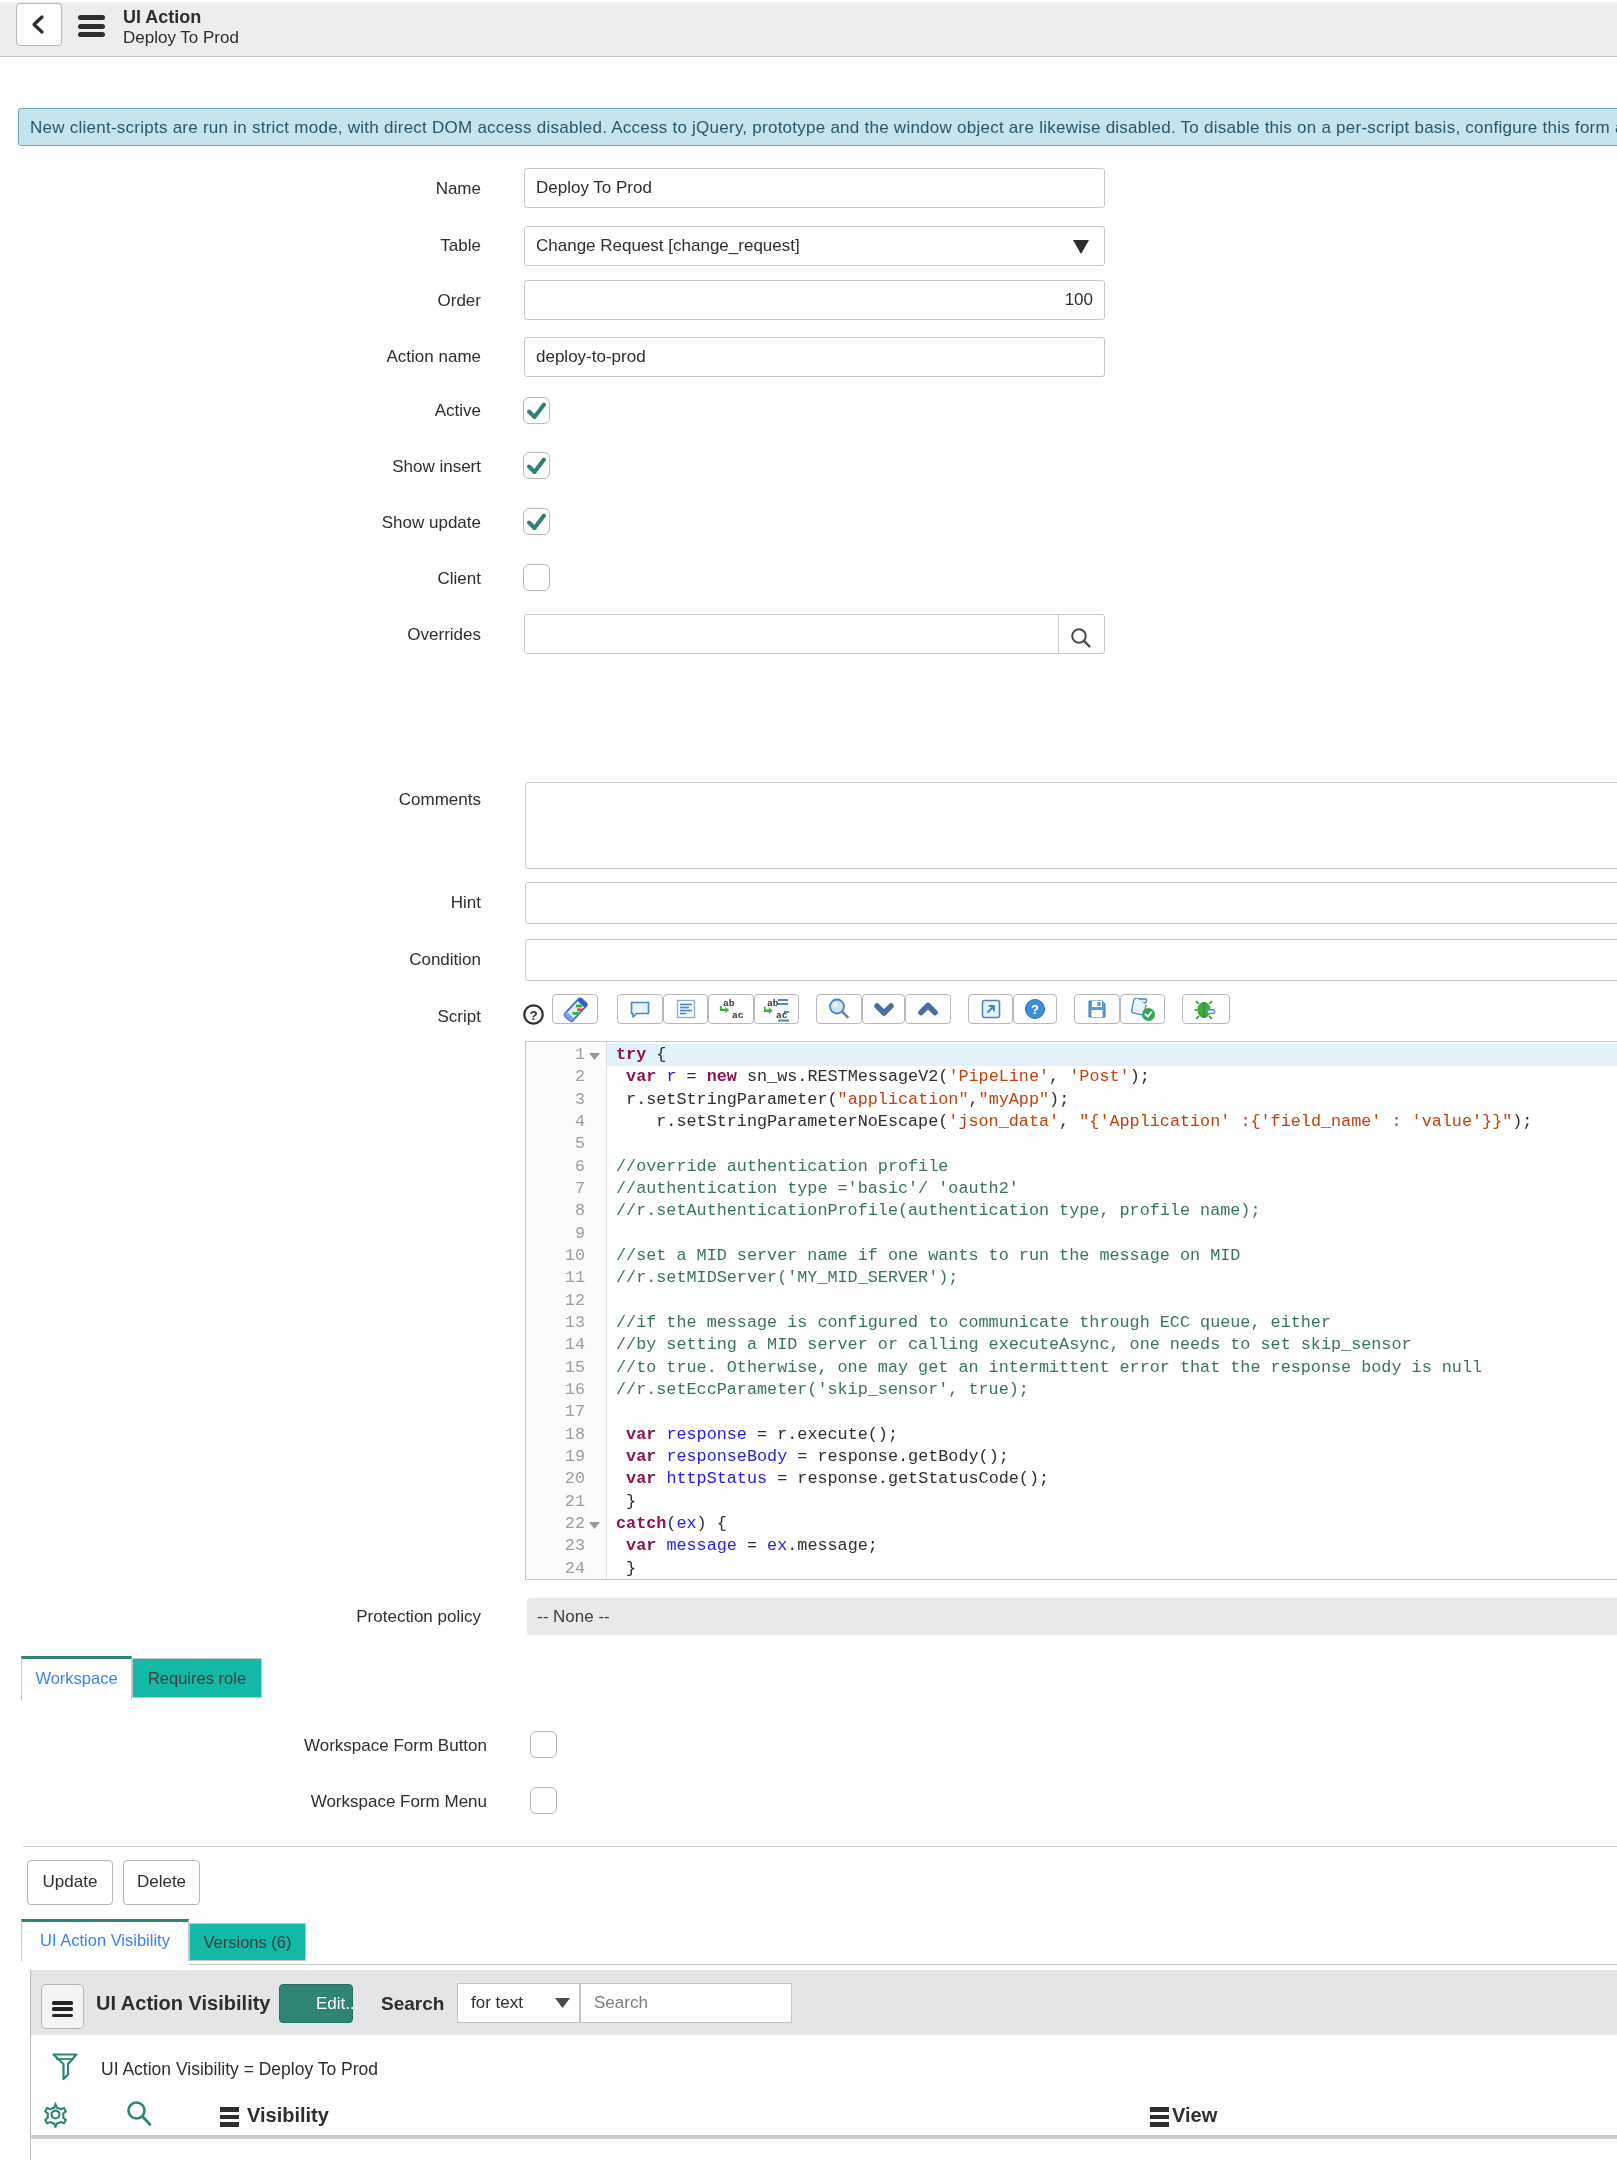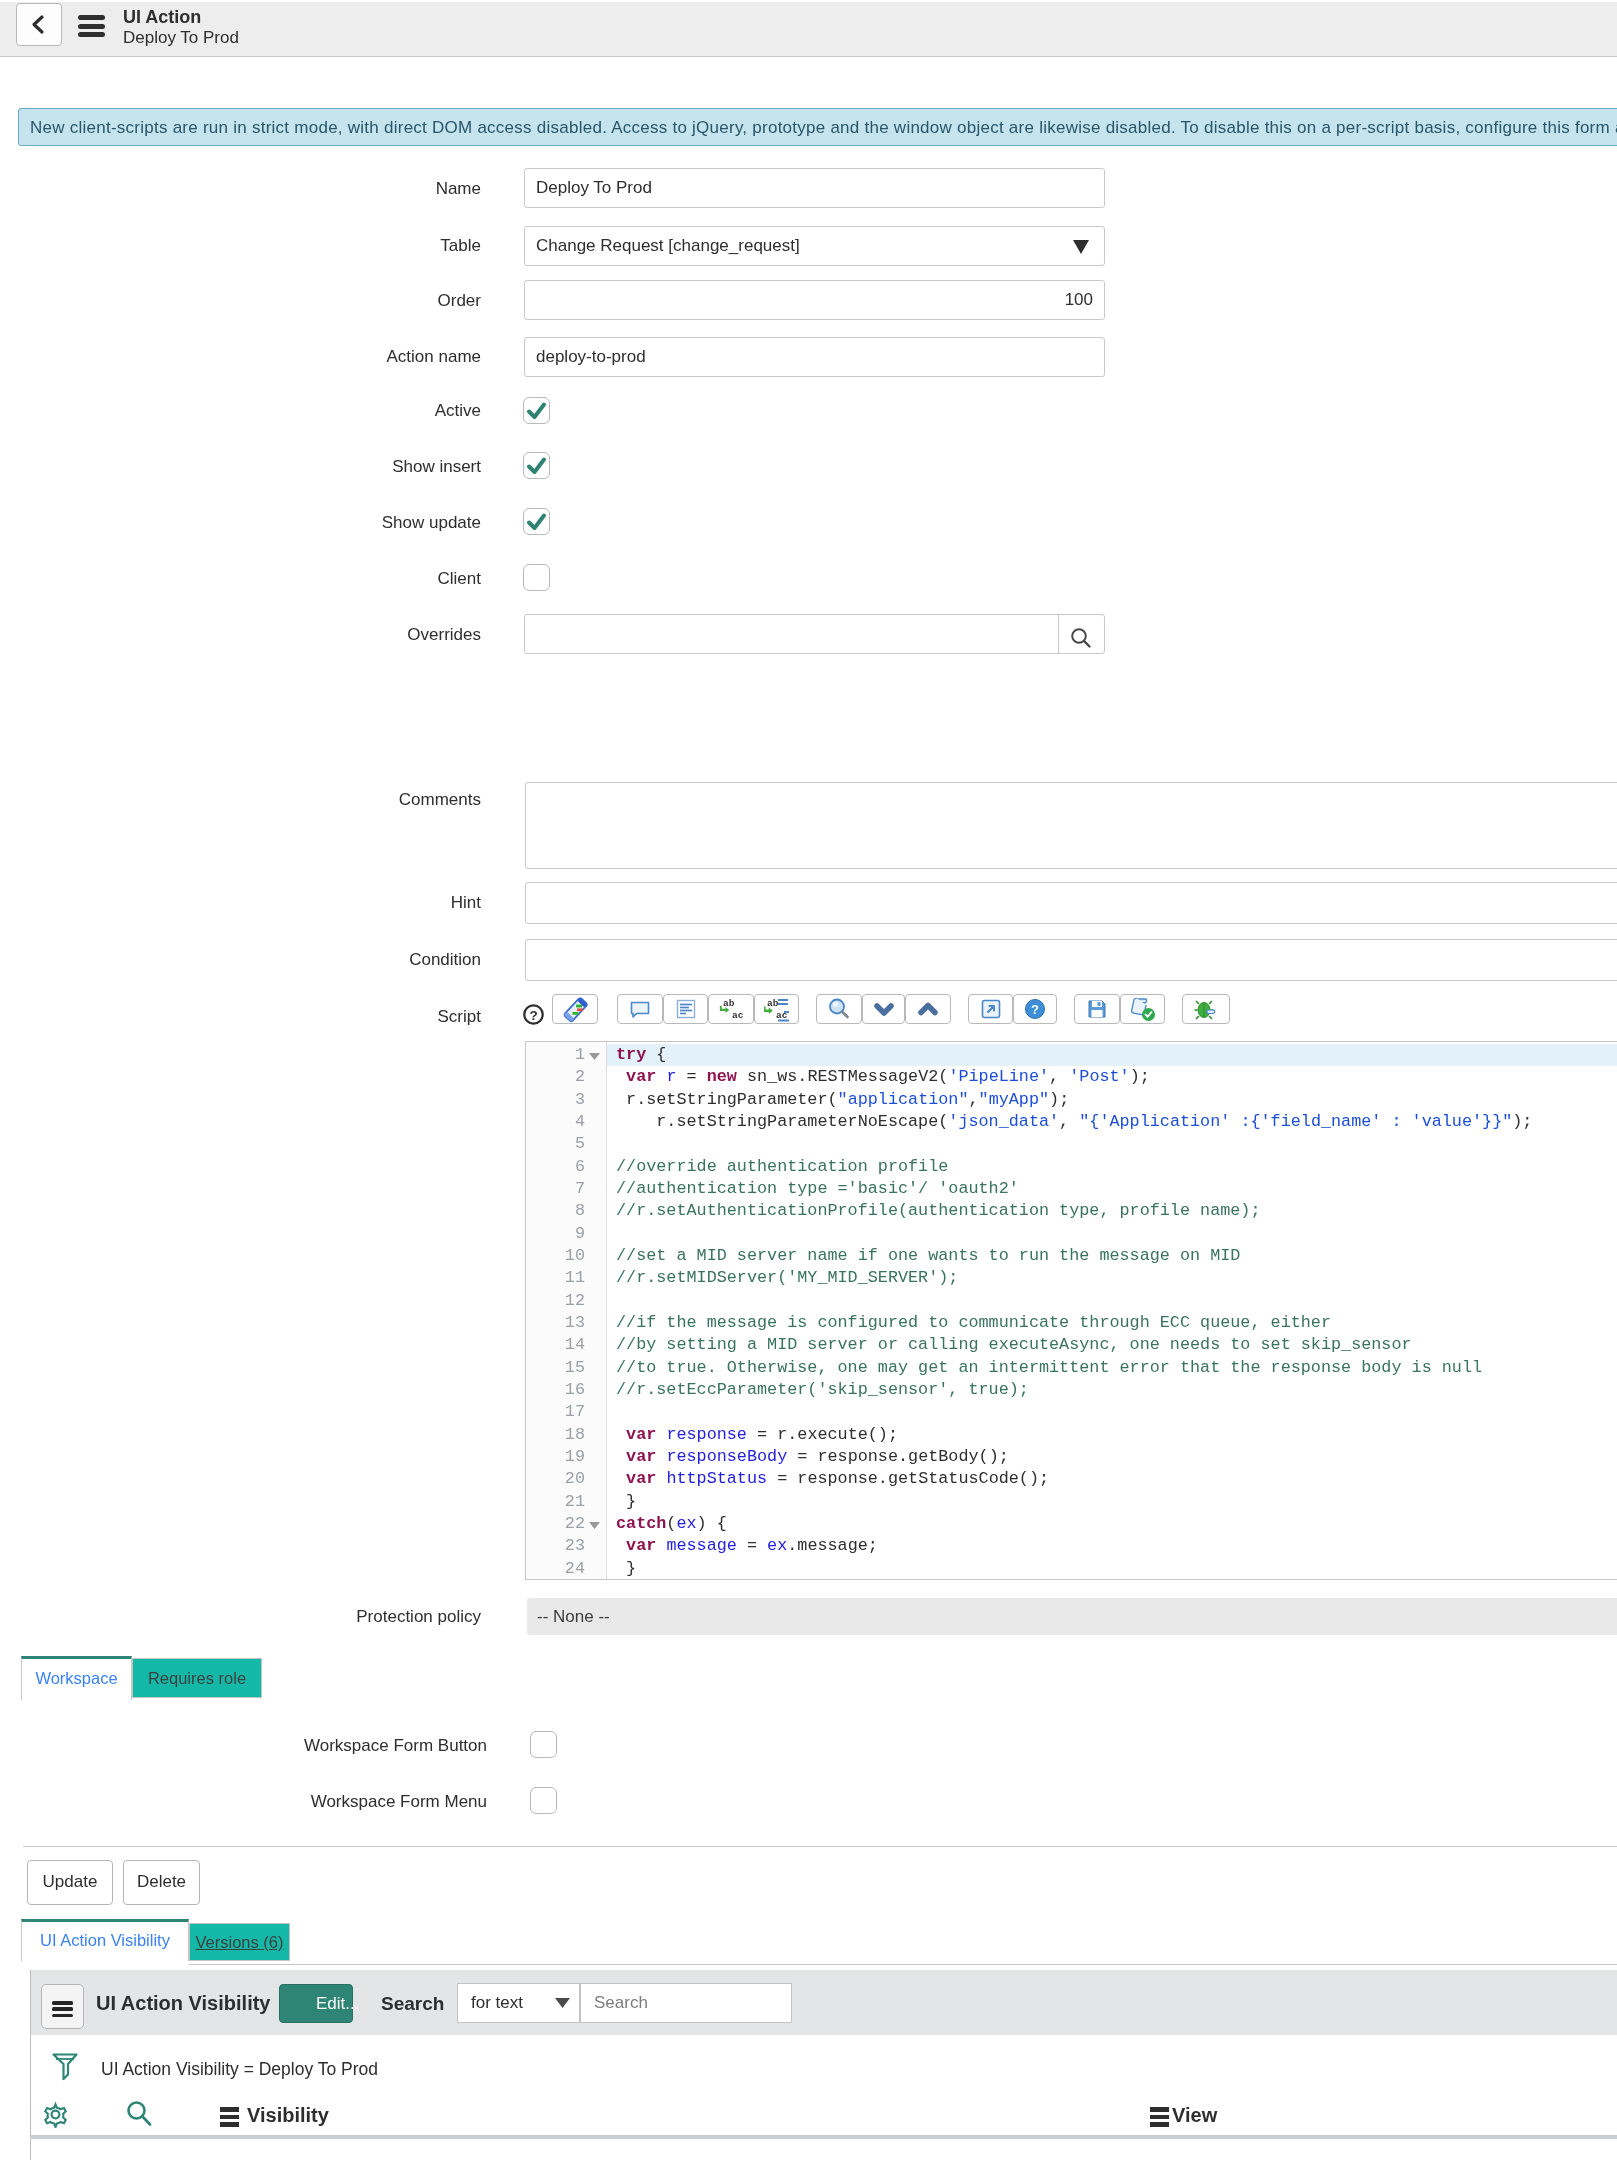--- a/index.html
+++ b/index.html
@@ -20,21 +20,21 @@
 .tab.act{background:#fff;border:1px solid #c5c5c5;border-bottom:none;border-top:3.5px solid #2e8575;color:#3b82f6;}
 .tab.inact{background:#14b8a6;border:1px solid #c5c5c5;color:#3f3f3f;}
 .tbtn{position:absolute;top:994px;height:30px;background:#fff;border:1px solid #b9b9b9;
   border-radius:4px;box-sizing:border-box;display:flex;align-items:center;justify-content:center;}
 #ed{position:absolute;left:525px;top:1041px;width:1115px;height:539px;border:1px solid #c6c6c6;
   background:#fff;box-sizing:border-box;font-family:"Liberation Mono",monospace;font-size:16.8px;}
 #ed pre{margin:0;font-family:"Liberation Mono",monospace;font-size:16.8px;line-height:22.33px;}
 .gut{position:absolute;left:0;top:0;width:80px;height:537px;background:#fbfbfb;border-right:1px solid #ddd;}
 .gnum{position:absolute;left:0;top:2px;width:59px;text-align:right;color:#9aa0a6;}
 .k{color:#8e1350;font-weight:bold;}
-.s{color:#1d4ed8;}
+.s{color:#c2410c;}
 .v{color:#2421e0;}
 .c{color:#3a7260;}
 </style>
 </head>
 <body>
 
 <div class="abs" style="left:0;top:2px;width:1617px;height:54px;background:#ededee;border-bottom:1px solid #c8c8c8;"></div>
 <div class="abs" style="left:16px;top:3px;width:44px;height:41px;background:#fdfdfd;border:1px solid #b9b9b9;border-radius:4px;">
   <svg width="44" height="41" viewBox="0 0 44 41">
       <polyline points="25,13 17,20.5 25,28" fill="none" stroke="#2e2e2e" stroke-width="3.2" stroke-linecap="round" stroke-linejoin="round"></polyline>
@@ -275,21 +275,21 @@
 <div class="lab" style="left:27px;top:1736px;">Workspace Form Button</div>
 <div class="cb" style="left:530px;top:1731px;"></div>
 <div class="lab" style="left:27px;top:1792px;">Workspace Form Menu</div>
 <div class="cb" style="left:530px;top:1787px;"></div>
 <div class="abs" style="left:23px;top:1846px;width:1594px;height:1px;background:#ccc;"></div>
 
 <div class="btn" style="left:27px;top:1860px;width:84px;height:43px;line-height:41px;font-size:17px;">Update</div>
 <div class="btn" style="left:123px;top:1860px;width:75px;height:43px;line-height:41px;font-size:17px;">Delete</div>
 
 <div class="tab act" style="left:21px;top:1919px;width:168px;height:42px;line-height:36px;">UI Action Visibility</div>
-<div class="tab inact" style="left:189px;top:1923px;width:101px;height:38px;line-height:36px;text-decoration:underline;">Versions (6)</div>
+<div class="tab inact" style="left:189px;top:1923px;width:117px;height:38px;line-height:36px;">Versions (6)</div>
 
 <div class="abs" style="left:189px;top:1964px;width:1451px;height:1px;background:#c5c5c5;"></div>
 <div class="abs" style="left:30px;top:1970px;width:1610px;height:65px;background:#e3e5e7;border-left:1px solid #bbb;"></div>
 <div class="abs" style="left:41px;top:1984px;width:43px;height:45px;background:#f4f4f4;border:1px solid #b5b5b5;border-radius:5px;box-sizing:border-box;">
   <div style="margin:16px 10px 0;height:3.5px;background:#252525;border-radius:1.5px;"></div>
   <div style="margin:2.8px 10px 0;height:3.5px;background:#252525;border-radius:1.5px;"></div>
   <div style="margin:2.8px 10px 0;height:3.5px;background:#252525;border-radius:1.5px;"></div>
 </div>
 <div class="abs" style="left:96px;top:1992px;font-size:20px;font-weight:bold;">UI Action Visibility</div>
 <div class="abs" style="left:279px;top:1984px;width:74px;height:39px;background:#2e8575;border:1px solid #27705f;border-radius:4px;color:#fff;font-size:17px;text-align:center;line-height:37px;box-sizing:border-box;padding-left:36px;">Edit...</div>

